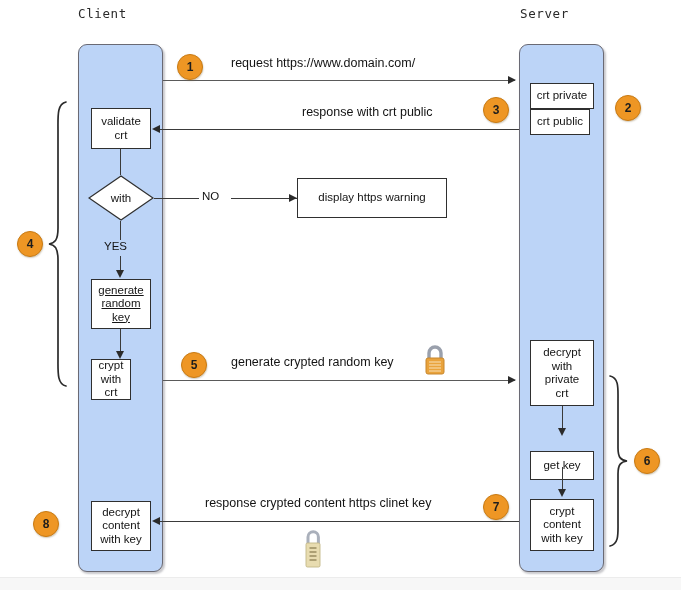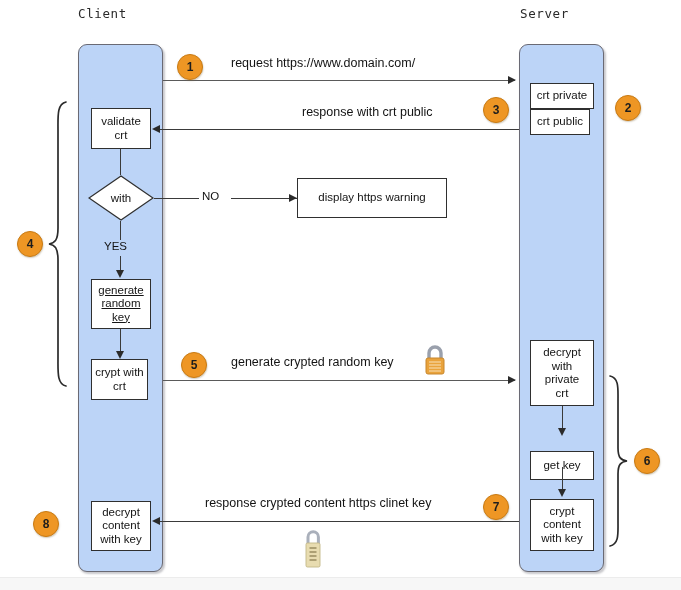--- a/index.html
+++ b/index.html
@@ -193,21 +193,21 @@
   <div class="vline" style="left:120px; top:256px; height:16px;"></div>
   <div class="arrow-d" style="left:115.5px; top:270px;"></div>
 
   <div class="pbox" style="left:91px; top:279px; width:60px; height:50px;text-decoration:underline;">generate
 random
 key</div>
 
   <div class="vline" style="left:120px; top:329px; height:25px;"></div>
   <div class="arrow-d" style="left:115.5px; top:351px;"></div>
 
-  <div class="pbox" style="left:91px; top:359px; width:57px; height:41px;">crypt with
+  <div class="pbox" style="left:91px; top:359px; width:40px; height:41px;">crypt with
 crt</div>
 
   <div class="pbox" style="left:91px; top:501px; width:60px; height:50px;">decrypt
 content
 with key</div>
 
   <div class="pbox" style="left:530px; top:83px; width:64px; height:26px;">crt private</div>
   <div class="pbox" style="left:530px; top:109px; width:60px; height:26px;">crt public</div>
 
   <div class="pbox" style="left:530px; top:340px; width:64px; height:66px;">decrypt

